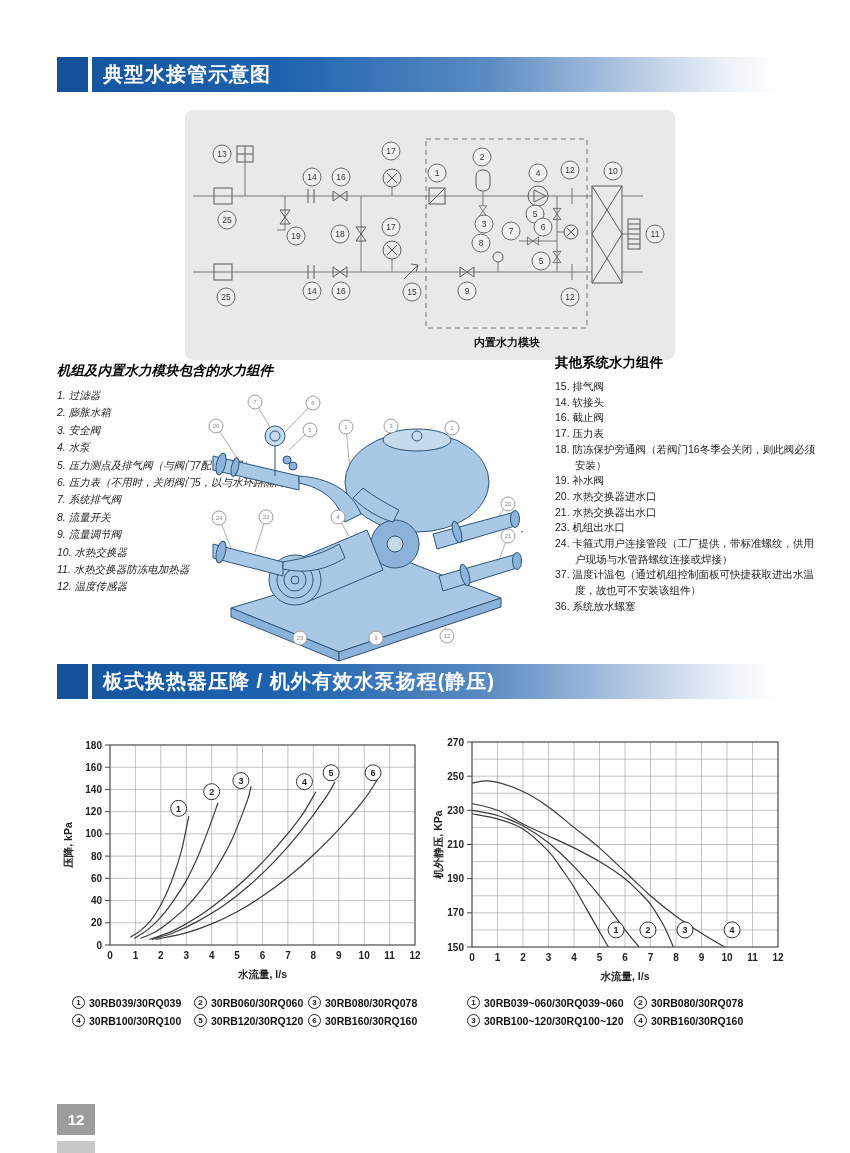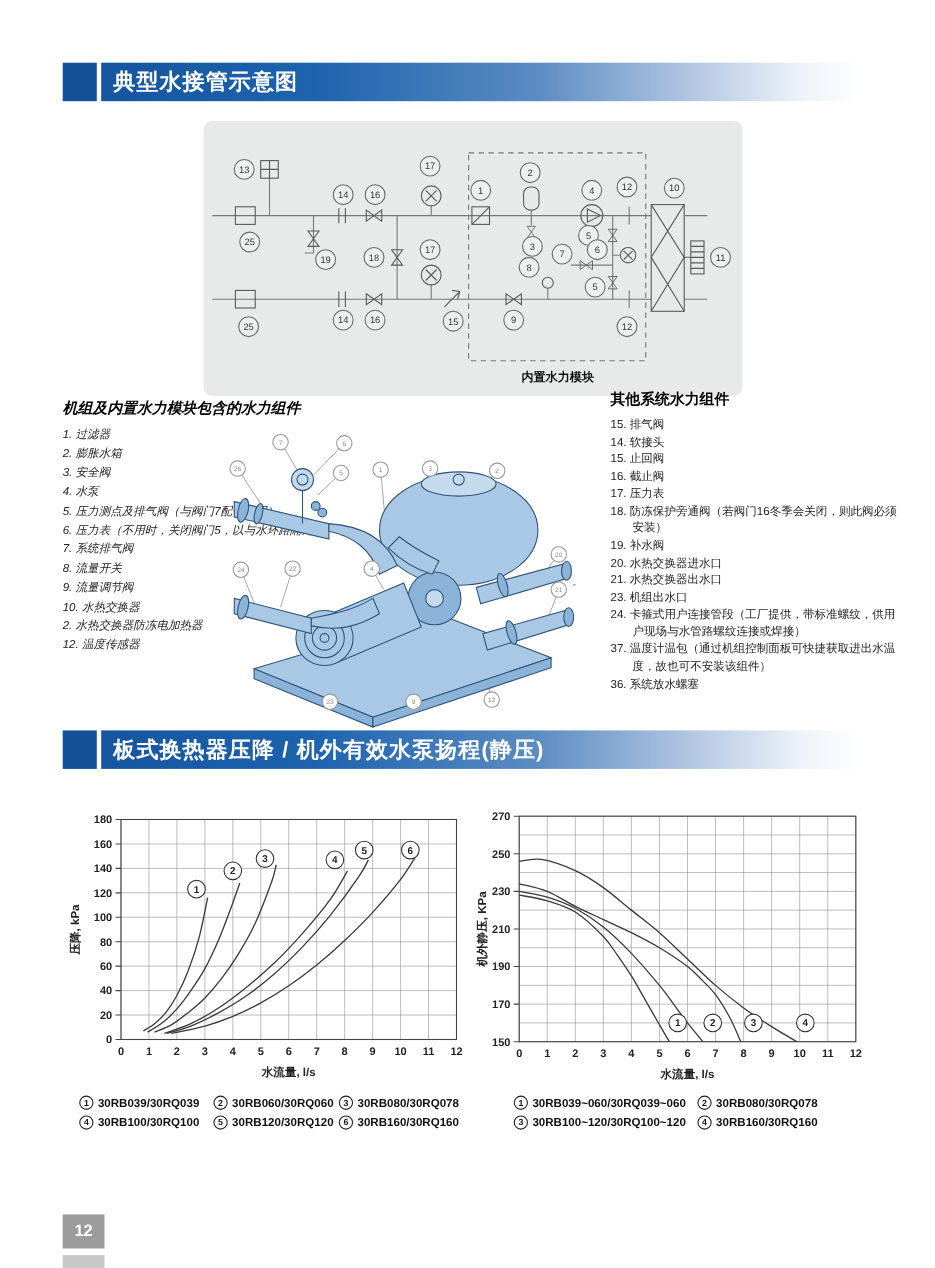--- a/index.html
+++ b/index.html
@@ -281,29 +281,28 @@
     <div class="li">1. 过滤器</div>
     <div class="li">2. 膨胀水箱</div>
     <div class="li">3. 安全阀</div>
     <div class="li">4. 水泵</div>
     <div class="li">5. 压力测点及排气阀（与阀门7配合使用）</div>
     <div class="li">6. 压力表（不用时，关闭阀门5，以与水环路隔离）</div>
     <div class="li">7. 系统排气阀</div>
     <div class="li">8. 流量开关</div>
     <div class="li">9. 流量调节阀</div>
     <div class="li">10. 水热交换器</div>
-    <div class="li">2. 水热交换器防冻电加热器</div>
+    <div class="li">11. 水热交换器防冻电加热器</div>
     <div class="li">12. 温度传感器</div>
   </div>
 
   <div id="right-list" class="clist">
     <p class="ltitle">其他系统水力组件</p>
     <div class="li">15. 排气阀</div>
     <div class="li">14. 软接头</div>
-    <div class="li">15. 止回阀</div>
     <div class="li">16. 截止阀</div>
     <div class="li">17. 压力表</div>
     <div class="li">18. 防冻保护旁通阀（若阀门16冬季会关闭，则此阀必须安装）</div>
     <div class="li">19. 补水阀</div>
     <div class="li">20. 水热交换器进水口</div>
     <div class="li">21. 水热交换器出水口</div>
     <div class="li">23. 机组出水口</div>
     <div class="li">24. 卡箍式用户连接管段（工厂提供，带标准螺纹，供用户现场与水管路螺纹连接或焊接）</div>
     <div class="li">37. 温度计温包（通过机组控制面板可快捷获取进出水温度，故也可不安装该组件）</div>
     <div class="li">36. 系统放水螺塞</div>

